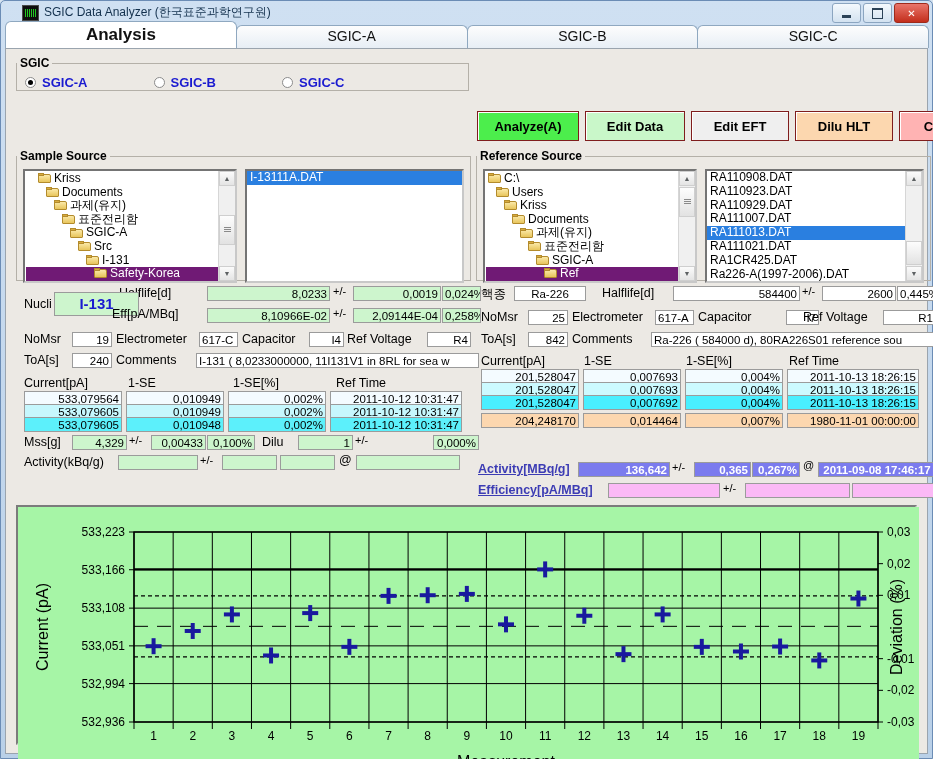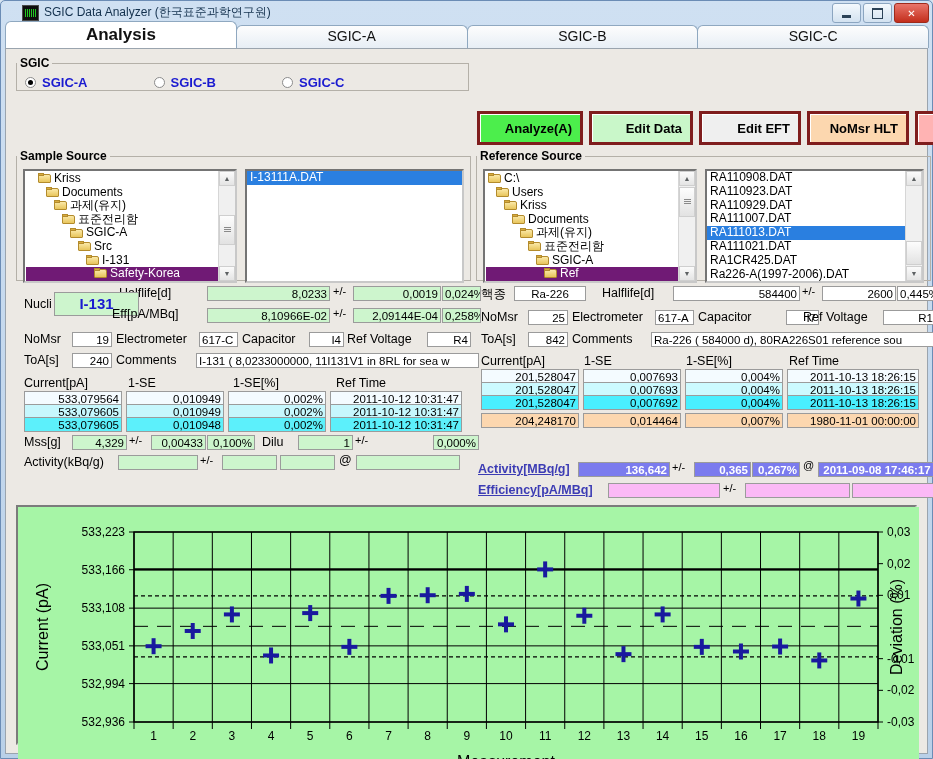--- a/index.html
+++ b/index.html
@@ -45,22 +45,22 @@
   
   .grp-sgic{position:absolute;left:10px;top:7px;width:451px;height:33px;}
   .grp-sgic .inner{display:flex;align-items:center;height:24px;padding-left:8px;}
   .radio{display:flex;align-items:center;margin-right:66px;}
   .rdot{width:11px;height:11px;border-radius:50%;border:1px solid #8b8b8b;background:#fff;
         margin-right:6px;display:flex;align-items:center;justify-content:center;box-sizing:border-box;}
   .rdot.on::after{content:"";width:5px;height:5px;border-radius:50%;background:#000;}
   .radio span{color:#1a1ad0;font-weight:bold;font-size:13px;}
   
   .btnrow{position:absolute;left:471px;top:62px;display:flex;gap:6px;}
-  .btn{height:28px;min-width:70px;padding:0 8px;border:3px solid #7f1d1d;
-       font-size:13px;font-weight:bold;color:#000;display:flex;align-items:center;justify-content:flex-end;
+  .btn{height:28px;min-width:70px;padding:0 8px;border:1px solid #7f1d1d;
+       font-size:13px;font-weight:bold;color:#000;display:flex;align-items:center;justify-content:center;
        box-shadow:inset 1px 1px 0 #fff;cursor:default;}
   
   .grp-sample{position:absolute;left:10px;top:100px;width:453px;height:130px;}
   .grp-ref{position:absolute;left:470px;top:100px;width:453px;height:130px;}
   .srcbody{display:flex;padding:6px 6px 0 6px;gap:8px;}
   .treebox{width:210px;height:110px;background:#fff;border:2px inset #c8c8c8;
            position:relative;overflow:hidden;font-size:12px;}
   .tree{padding:1px 0 0 1px;}
   .tnode{height:13.6px;line-height:13.6px;white-space:nowrap;display:flex;align-items:center;}
   .tnode.sel{background:#701a75;color:#fff;}
@@ -154,21 +154,21 @@
       <div class="btn" style="background:#4cee4c;width:84px;">
         <span>Analyze(A)</span>
         </div>
       <div class="btn" style="background:#c9f7c9;width:82px;">
         <span>Edit Data</span>
         </div>
       <div class="btn" style="background:#efefef;width:80px;">
         <span>Edit EFT</span>
         </div>
       <div class="btn" style="background:#fcd7af;width:80px;">
-        <span>NoMsr HLT</span>
+        <span>Dilu HLT</span>
         </div>
       <div class="btn" style="background:#ffb3b3;width:82px;">
         <span>Clear(C)</span>
         </div>
     </div>
 
     <fieldset class="grp-sample">
       <legend>Sample Source</legend>
       <div class="srcbody">
         <div class="treebox">

